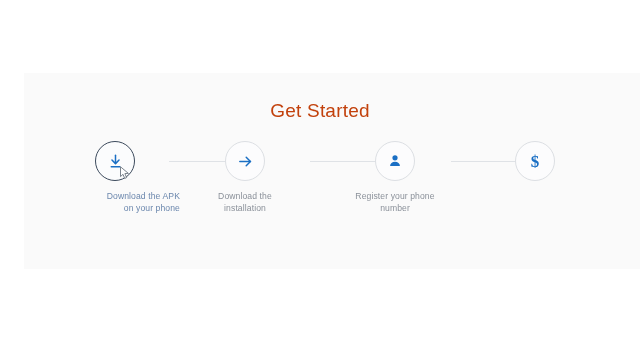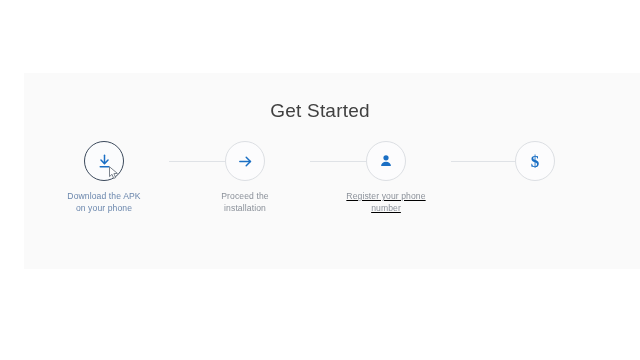--- a/index.html
+++ b/index.html
@@ -27,21 +27,21 @@
 
   #page-title {
     position: absolute;
     top: 27px;
     left: 0;
     width: 592px;
     text-align: center;
     font-size: 19px;
     font-weight: 500;
     letter-spacing: 0.2px;
-    color: #404040;
+    color: #c2410c;
   }
 
   #steps-row {
     position: absolute;
     top: 68px;
     left: 0;
     width: 592px;
     height: 100px;
   }
 
@@ -122,21 +122,21 @@
 <div id="get-started-card">
 
   <div id="page-title">Get Started</div>
 
   <div id="steps-row">
 
     <div class="connector" style="left:145px; width:70px;"></div>
     <div class="connector" style="left:286px; width:70px;"></div>
     <div class="connector" style="left:427px; width:70px;"></div>
 
-    <div class="step" style="left:15px;">
+    <div class="step" style="left:26px;text-align:right;">
       <div class="step-circle active">
         <span class="step-icon">
           <svg width="17" height="17" viewBox="0 0 24 24" fill="none" stroke="#1a6fc4" stroke-width="2.1" stroke-linecap="round" stroke-linejoin="round">
             <line x1="12" y1="3" x2="12" y2="14"></line>
             <polyline points="7 10 12 15 17 10"></polyline>
             <line x1="6" y1="19.5" x2="18" y2="19.5"></line>
           </svg>
         </span>
         <span class="cursor-pointer">
           <svg width="13" height="14" viewBox="0 0 13 14">
@@ -150,25 +150,25 @@
 
     <div class="step" style="left:156px;">
       <div class="step-circle">
         <span class="step-icon">
           <svg width="17" height="17" viewBox="0 0 24 24" fill="none" stroke="#1a6fc4" stroke-width="2.1" stroke-linecap="round" stroke-linejoin="round">
             <line x1="4" y1="12" x2="19" y2="12"></line>
             <polyline points="13 6 19 12 13 18"></polyline>
           </svg>
         </span>
       </div>
-      <div class="step-label">Proceed the
+      <div class="step-label">Download the
 installation</div>
     </div>
 
-    <div class="step" style="left:297px;text-decoration:underline;">
+    <div class="step" style="left:306px;">
       <div class="step-circle">
         <span class="step-icon">
           <svg width="16" height="16" viewBox="0 0 24 24" fill="#1a6fc4">
             <circle cx="12" cy="7.2" r="3.9"></circle>
             <path d="M4.6 19.6 C4.6 15.6 7.9 13.2 12 13.2 C16.1 13.2 19.4 15.6 19.4 19.6 Z"></path>
           </svg>
         </span>
       </div>
       <div class="step-label">Register your phone
 number</div>

